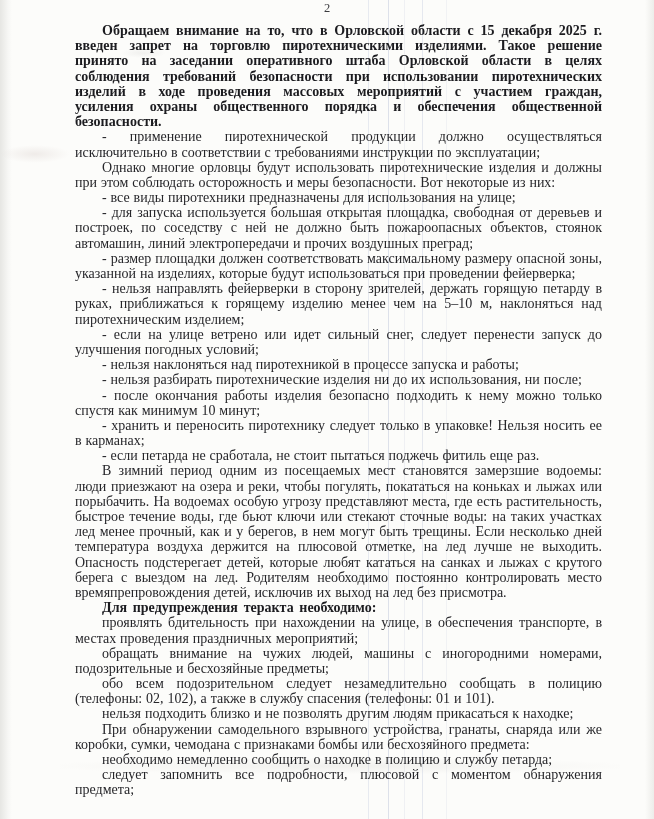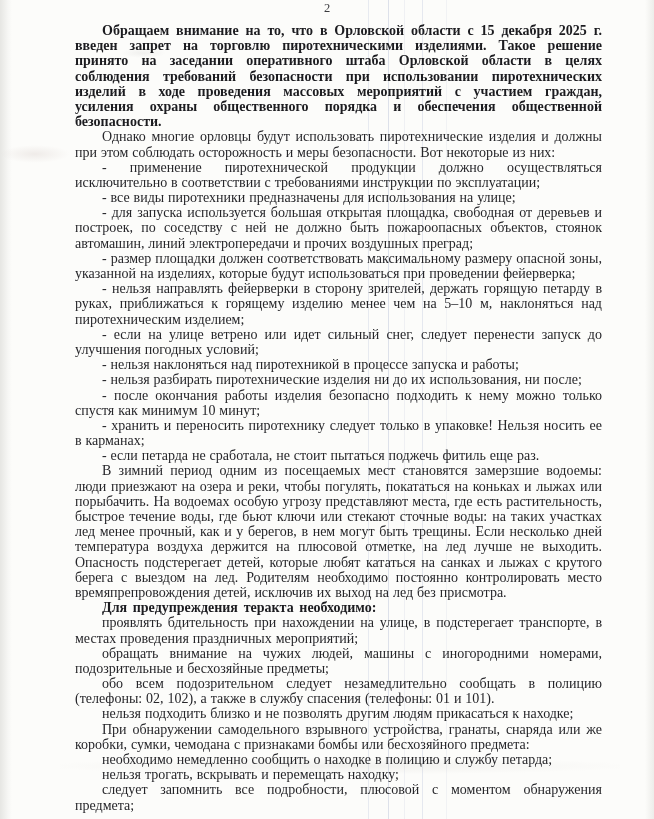--- a/index.html
+++ b/index.html
@@ -90,36 +90,35 @@
   <div class="fold-line fl-5"></div>
 
   <div class="smudge sm-1"></div>
   <div class="smudge sm-2"></div>
   <div class="smudge sm-3"></div>
 
   <div class="page-number">2</div>
 
   <div class="body-text">
       <p class="para bold">Обращаем внимание на то, что в Орловской области с 15 декабря 2025 г. введен запрет на торговлю пиротехническими изделиями. Такое решение принято на заседании оперативного штаба Орловской области в целях соблюдения требований безопасности при использовании пиротехнических изделий в ходе проведения массовых мероприятий с участием граждан, усиления охраны общественного порядка и обеспечения общественной безопасности.</p>
+      <p class="para">- применение пиротехнической продукции должно осуществляться исключительно в соответствии с требованиями инструкции по эксплуатации;</p>
       <p class="para">Однако многие орловцы будут использовать пиротехнические изделия и должны при этом соблюдать осторожность и меры безопасности. Вот некоторые из них:</p>
-      <p class="para">- применение пиротехнической продукции должно осуществляться исключительно в соответствии с требованиями инструкции по эксплуатации;</p>
       <p class="para">- все виды пиротехники предназначены для использования на улице;</p>
       <p class="para">- для запуска используется большая открытая площадка, свободная от деревьев и построек, по соседству с ней не должно быть пожароопасных объектов, стоянок автомашин, линий электропередачи и прочих воздушных преград;</p>
       <p class="para">- размер площадки должен соответствовать максимальному размеру опасной зоны, указанной на изделиях, которые будут использоваться при проведении фейерверка;</p>
       <p class="para">- нельзя направлять фейерверки в сторону зрителей, держать горящую петарду в руках, приближаться к горящему изделию менее чем на 5–10 м, наклоняться над пиротехническим изделием;</p>
       <p class="para">- если на улице ветрено или идет сильный снег, следует перенести запуск до улучшения погодных условий;</p>
       <p class="para">- нельзя наклоняться над пиротехникой в процессе запуска и работы;</p>
       <p class="para">- нельзя разбирать пиротехнические изделия ни до их использования, ни после;</p>
       <p class="para">- после окончания работы изделия безопасно подходить к нему можно только спустя как минимум 10 минут;</p>
       <p class="para">- хранить и переносить пиротехнику следует только в упаковке! Нельзя носить ее в карманах;</p>
       <p class="para">- если петарда не сработала, не стоит пытаться поджечь фитиль еще раз.</p>
       <p class="para">В зимний период одним из посещаемых мест становятся замерзшие водоемы: люди приезжают на озера и реки, чтобы погулять, покататься на коньках и лыжах или порыбачить. На водоемах особую угрозу представляют места, где есть растительность, быстрое течение воды, где бьют ключи или стекают сточные воды: на таких участках лед менее прочный, как и у берегов, в нем могут быть трещины. Если несколько дней температура воздуха держится на плюсовой отметке, на лед лучше не выходить. Опасность подстерегает детей, которые любят кататься на санках и лыжах с крутого берега с выездом на лед. Родителям необходимо постоянно контролировать место времяпрепровождения детей, исключив их выход на лед без присмотра.</p>
       <p class="para bold">Для предупреждения теракта необходимо:</p>
-      <p class="para">проявлять бдительность при нахождении на улице, в подстерегает транспорте, в местах проведения праздничных мероприятий;</p>
+      <p class="para">проявлять бдительность при нахождении на улице, в обеспечения транспорте, в местах проведения праздничных мероприятий;</p>
       <p class="para">обращать внимание на чужих людей, машины с иногородними номерами, подозрительные и бесхозяйные предметы;</p>
       <p class="para">обо всем подозрительном следует незамедлительно сообщать в полицию (телефоны: 02, 102), а также в службу спасения (телефоны: 01 и 101).</p>
       <p class="para">нельзя подходить близко и не позволять другим людям прикасаться к находке;</p>
       <p class="para">При обнаружении самодельного взрывного устройства, гранаты, снаряда или же коробки, сумки, чемодана с признаками бомбы или бесхозяйного предмета:</p>
       <p class="para">необходимо немедленно сообщить о находке в полицию и службу петарда;</p>
-      <p class="para">нельзя трогать, вскрывать и перемещать находку;</p>
       <p class="para">следует запомнить все подробности, плюсовой с моментом обнаружения предмета;</p>
     </div>
 </div>
 
 </body></html>

